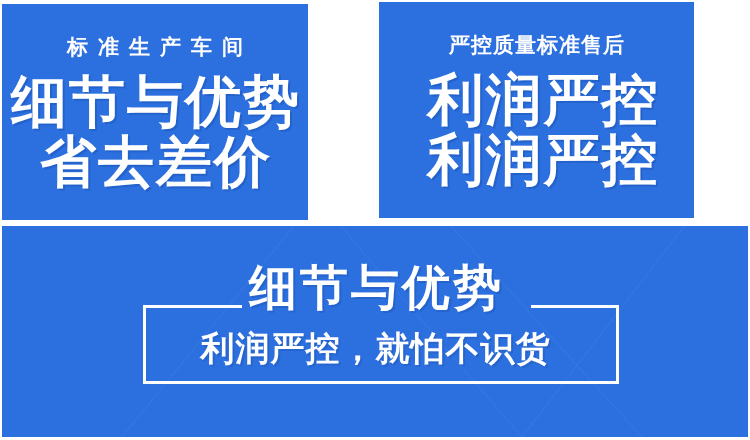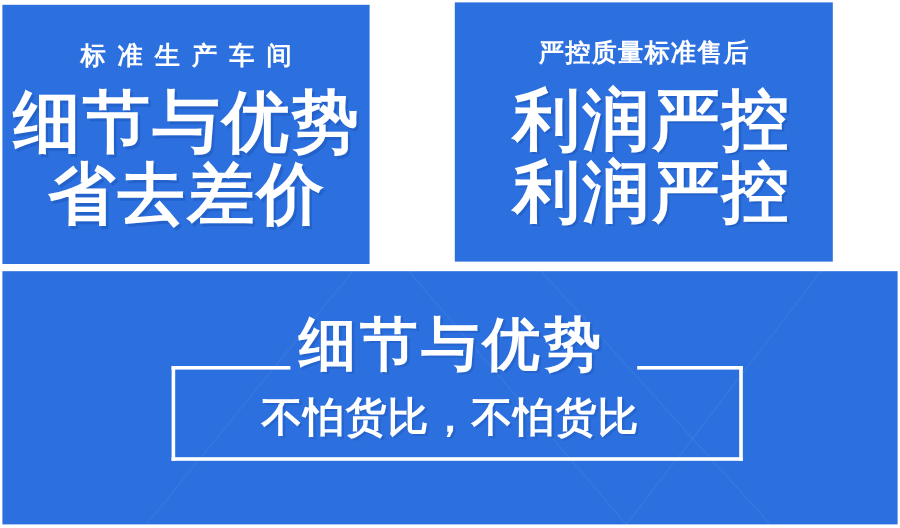--- a/index.html
+++ b/index.html
@@ -151,16 +151,16 @@
       </g>
     </svg>
 
     <div class="fr" id="fr-top-l"></div>
     <div class="fr" id="fr-top-r"></div>
     <div class="fr" id="fr-left"></div>
     <div class="fr" id="fr-right"></div>
     <div class="fr" id="fr-bottom"></div>
 
     <div id="bottom-title">细节与优势</div>
-    <div id="bottom-sub">不怕货比，不怕货比</div>
+    <div id="bottom-sub">利润严控，就怕不识货</div>
   </div>
 
 </div>
 
 </body></html>

